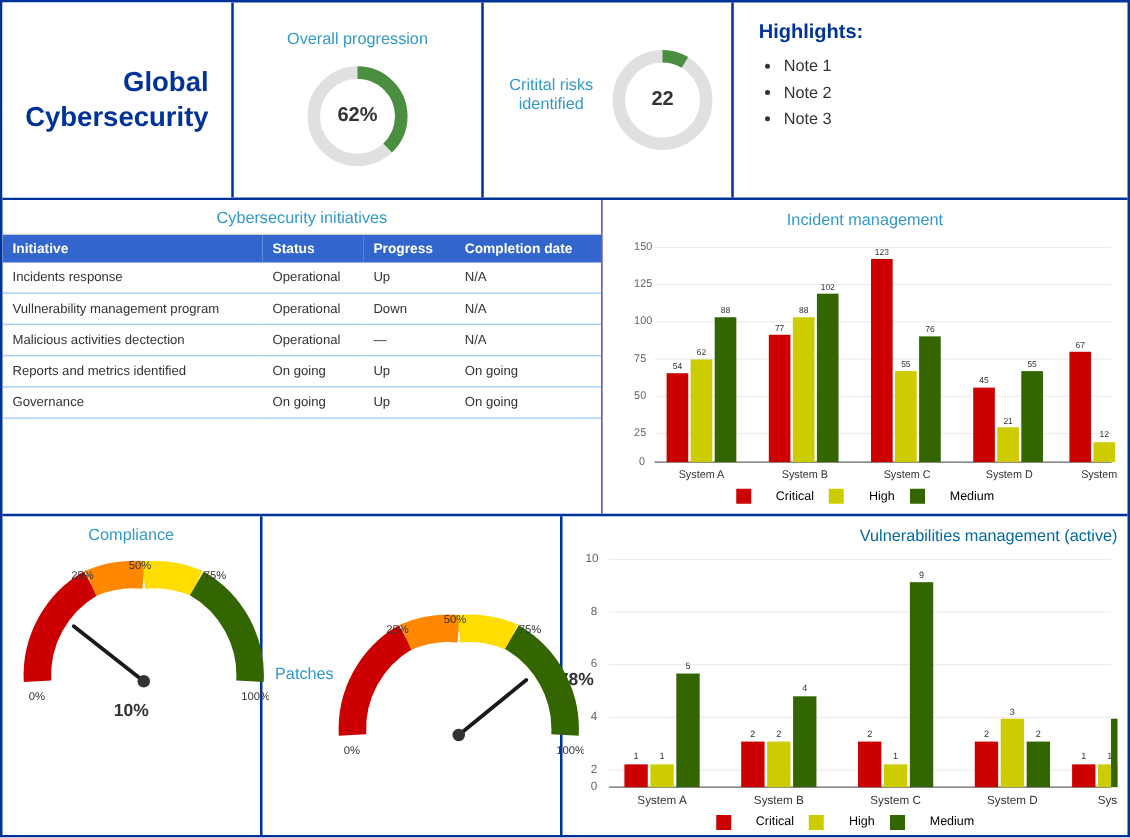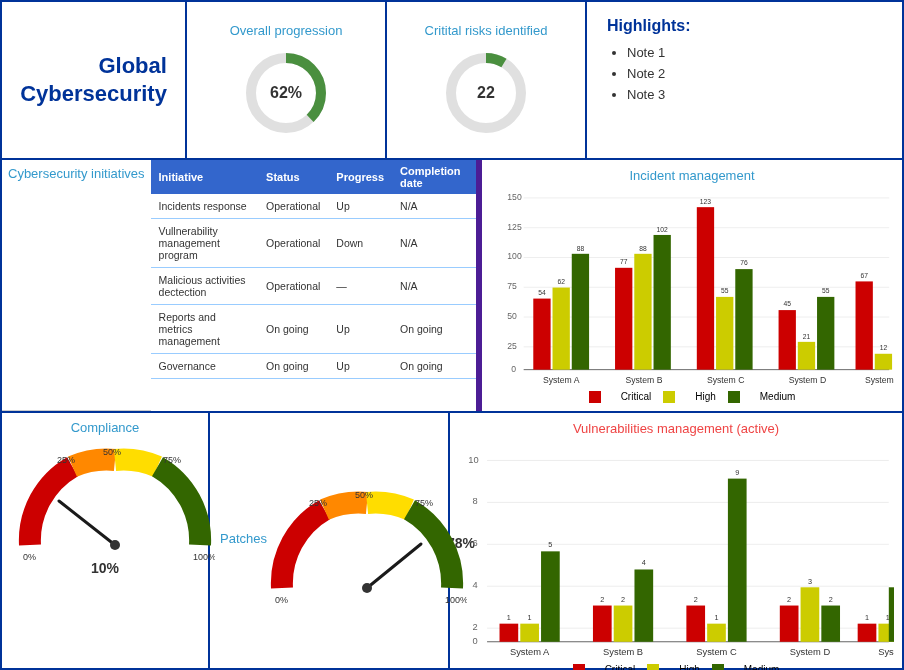--- a/index.html
+++ b/index.html
@@ -12,31 +12,31 @@
     
     .title-panel { width: 185px; background: #fff; border-right: 2px solid #003399; display: flex; align-items: center; justify-content: center; padding: 10px; }
     .title-text { color: #003399; font-size: 22px; font-weight: bold; line-height: 1.3; text-align: right; }
     
     .progression-panel { width: 200px; border-right: 2px solid #003399; display: flex; flex-direction: column; align-items: center; justify-content: center; padding: 10px; }
     .panel-title { color: #3399cc; font-size: 13px; margin-bottom: 10px; text-align: center; }
     
     .donut-container { position: relative; width: 90px; height: 90px; }
     .donut-label { position: absolute; top: 50%; left: 50%; transform: translate(-50%, -50%); font-size: 16px; font-weight: bold; color: #333; }
     
-    .critical-panel { width: 200px; border-right: 2px solid #003399; display: flex; flex-direction: column; align-items: center; justify-content: center; padding: 10px; }
+    .critical-panel { width: 200px; border-right: 2px solid #003399; display: flex; flex-direction: row; align-items: center; justify-content: center; padding: 10px; }
     
     .highlights-panel { flex: 1; padding: 15px 20px; }
     .highlights-title { color: #003399; font-size: 16px; font-weight: bold; margin-bottom: 10px; }
     .highlights-list { list-style: disc; padding-left: 20px; }
     .highlights-list li { margin-bottom: 6px; font-size: 13px; color: #333; }
     
     
     .middle-row { display: flex; height: 255px; border-bottom: 2px solid #003399; }
     
-    .initiatives-panel { width: 480px; border-right: 6px solid #4c1d95; display: flex; flex-direction: row; }
+    .initiatives-panel { width: 480px; border-right: 1px solid #4c1d95; display: flex; flex-direction: column; }
     .initiatives-title { color: #3399cc; font-size: 13px; text-align: center; padding: 6px; border-bottom: 1px solid #ccc; }
     
     .table-container { flex: 1; overflow: hidden; }
     table { width: 100%; border-collapse: collapse; padding-left: 20px; }
     .table-header { background: #3366cc; color: #fff; }
     .table-header th { padding: 5px 8px; text-align: left; font-size: 11px; }
     tbody tr { border-bottom: 1px solid #99ccff; }
     tbody tr td { padding: 6px 8px; font-size: 10.5px; color: #333; }
     
     .incident-panel { flex: 1; display: flex; flex-direction: column; padding: 8px; }
@@ -45,29 +45,29 @@
     
     .bottom-row { display: flex; height: 255px; }
     
     .compliance-panel { width: 208px; border-right: 2px solid #003399; display: flex; flex-direction: column; align-items: center; padding: 7px; }
     .compliance-title { color: #3399cc; font-size: 13px; margin-bottom: 5px; }
     
     .patches-panel { width: 240px; border-right: 2px solid #003399; display: flex; flex-direction: row; align-items: center; padding: 10px; }
     .patches-title { color: #3399cc; font-size: 13px; margin-bottom: 5px; }
     
     .vuln-panel { flex: 1; display: flex; flex-direction: column; padding: 8px; }
-    .vuln-title { color: #ef4444; font-size: 13px; text-align: center; margin-bottom: 14px; }
+    .vuln-title { color: #0369a1; font-size: 13px; text-align: right; margin-bottom: 1px; }
     
     
     .gauge-wrapper { position: relative; width: 180px; height: 110px; margin-top: 5px; }
     .gauge-percent { text-align: center; font-size: 14px; font-weight: bold; color: #333; margin-top: 5px; }
     
     
     .legend { display: flex; gap: 12px; justify-content: center; margin-top: 4px; font-size: 10px; }
-    .legend-item { display: flex; align-items: flex-start; gap: 20px; }
+    .legend-item { display: flex; align-items: center; gap: 20px; }
     .legend-color { width: 12px; height: 12px; display: inline-block; }
   </style>
 </head>
 <body>
 
 <div class="dashboard">
 
   <div class="top-row">
 
     <div class="title-panel">
@@ -137,21 +137,21 @@
               <td>Down</td>
               <td>N/A</td>
             </tr>
             <tr>
               <td>Malicious activities dectection</td>
               <td>Operational</td>
               <td>—</td>
               <td>N/A</td>
             </tr>
             <tr>
-              <td>Reports and metrics management</td>
+              <td>Reports and metrics identified</td>
               <td>On going</td>
               <td>Up</td>
               <td>On going</td>
             </tr>
             <tr>
               <td>Governance</td>
               <td>On going</td>
               <td>Up</td>
               <td>On going</td>
             </tr>

